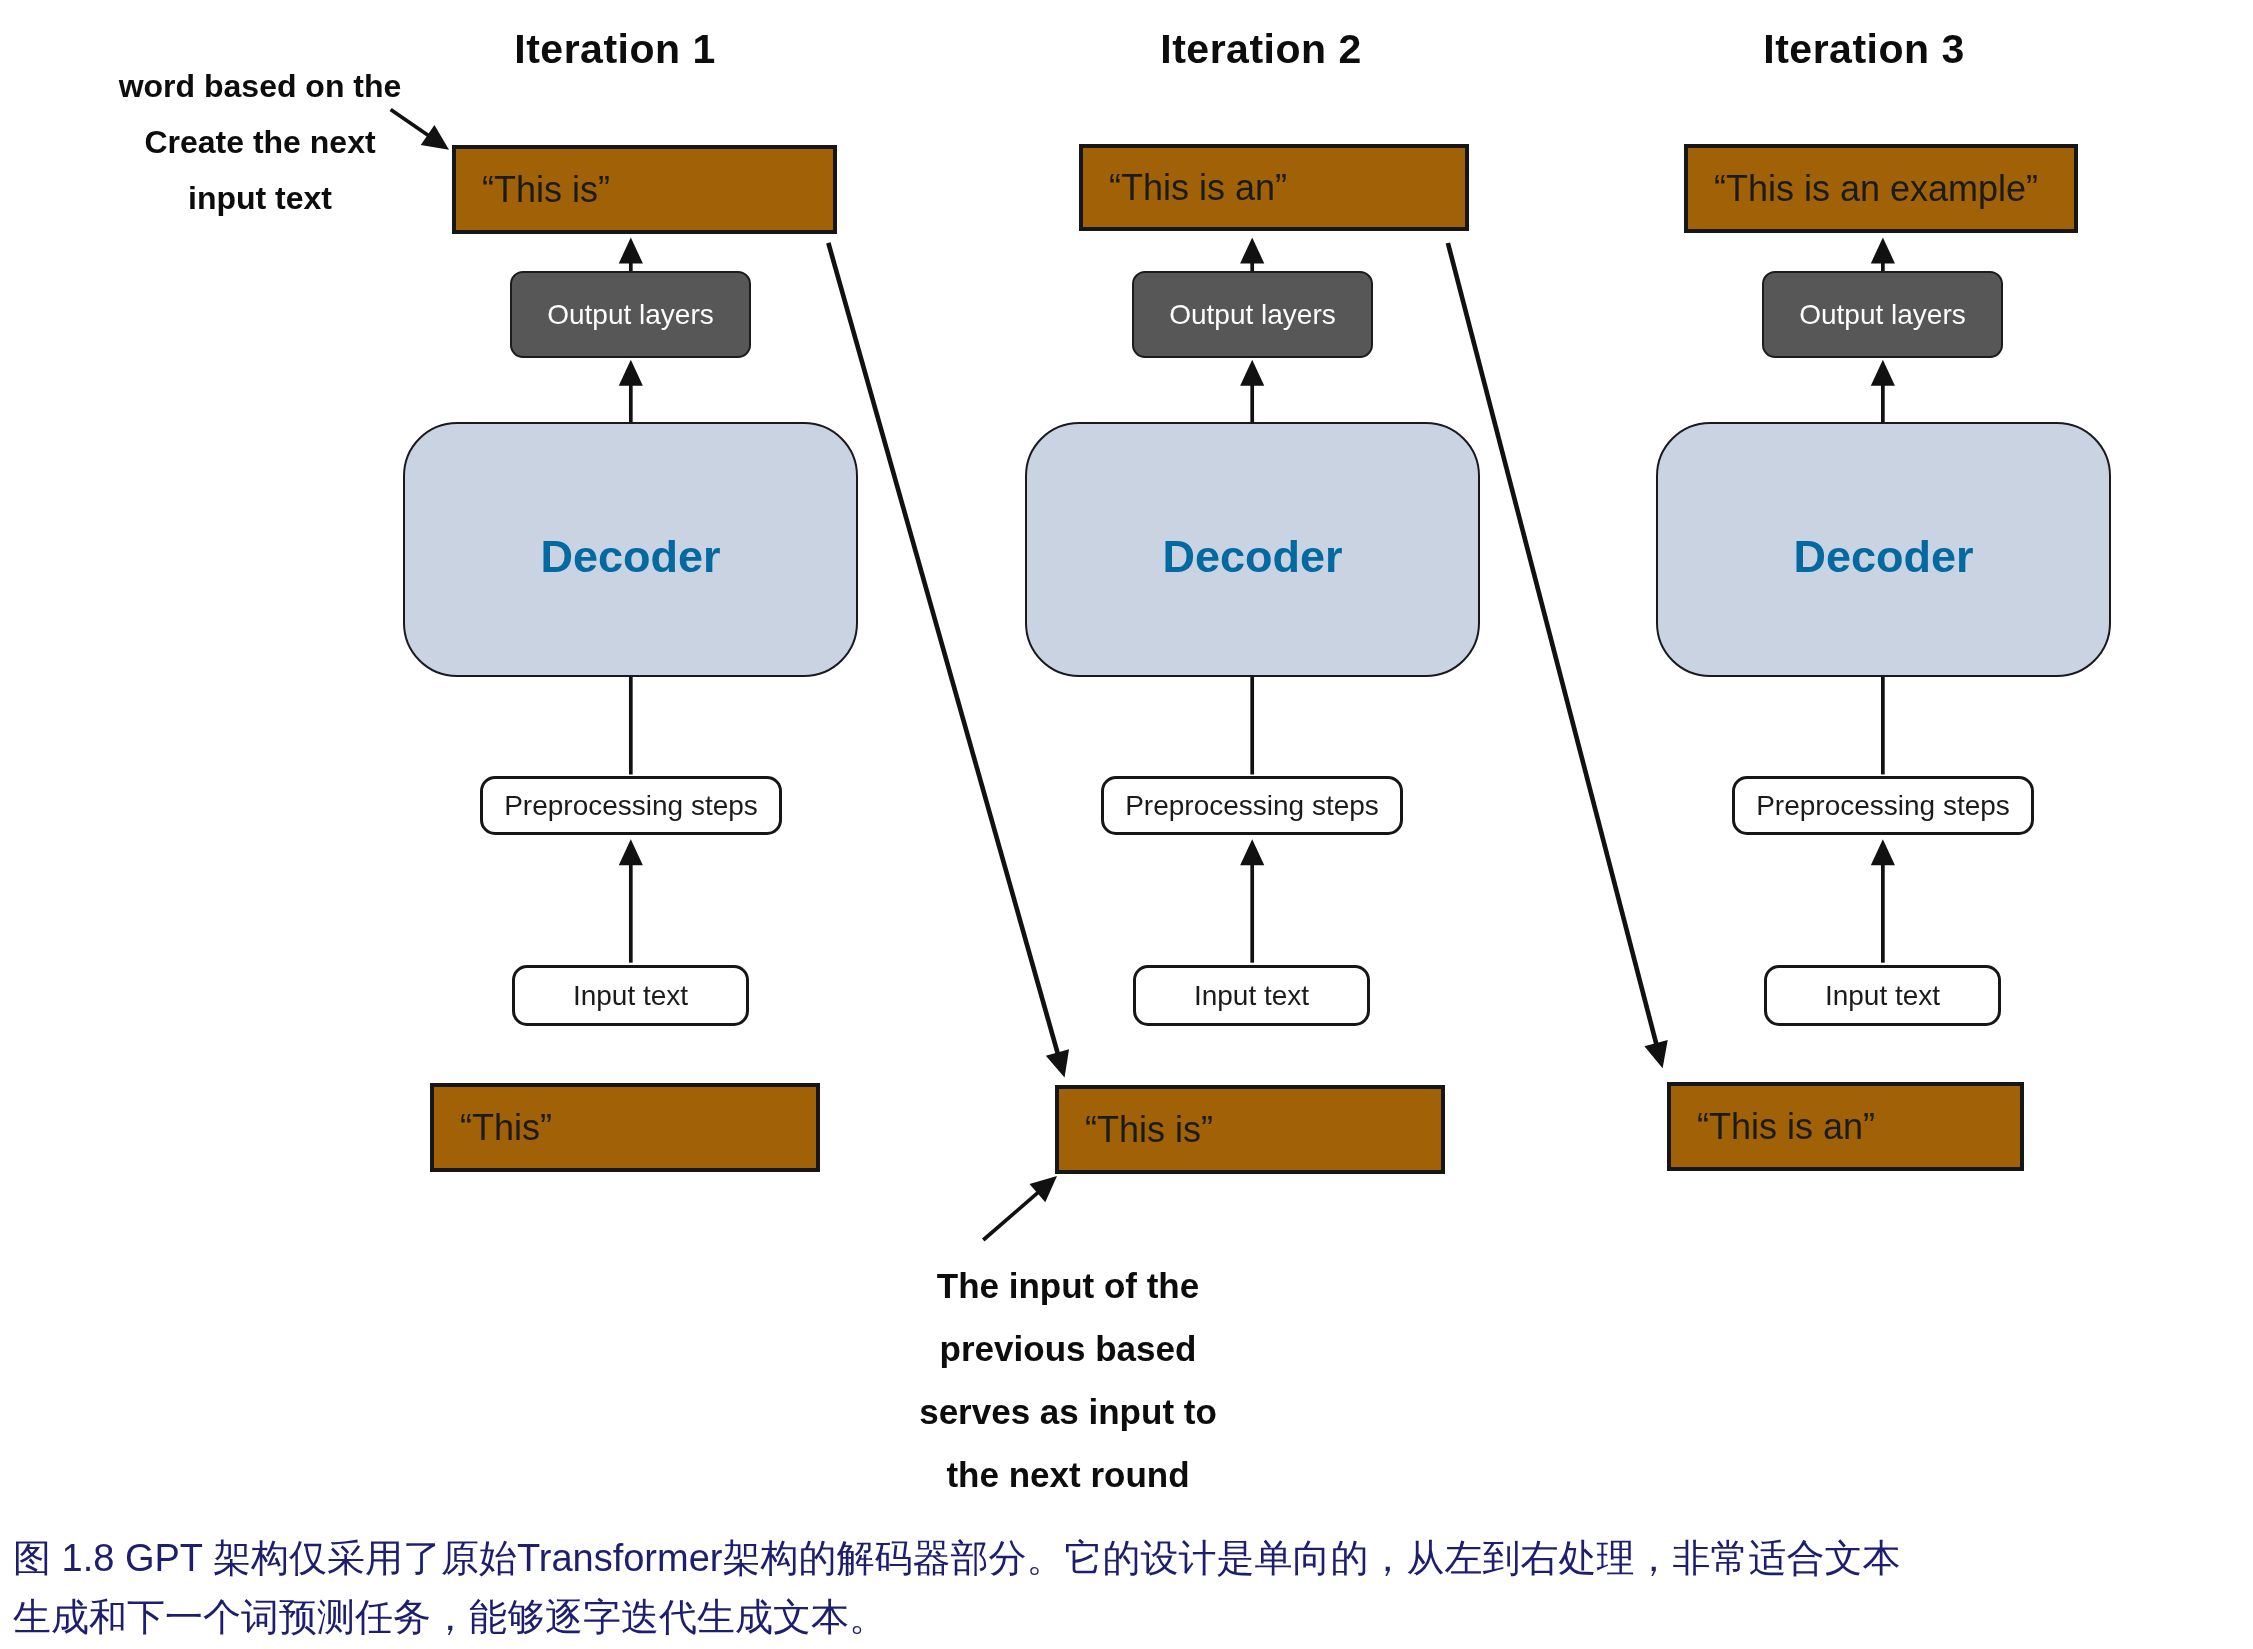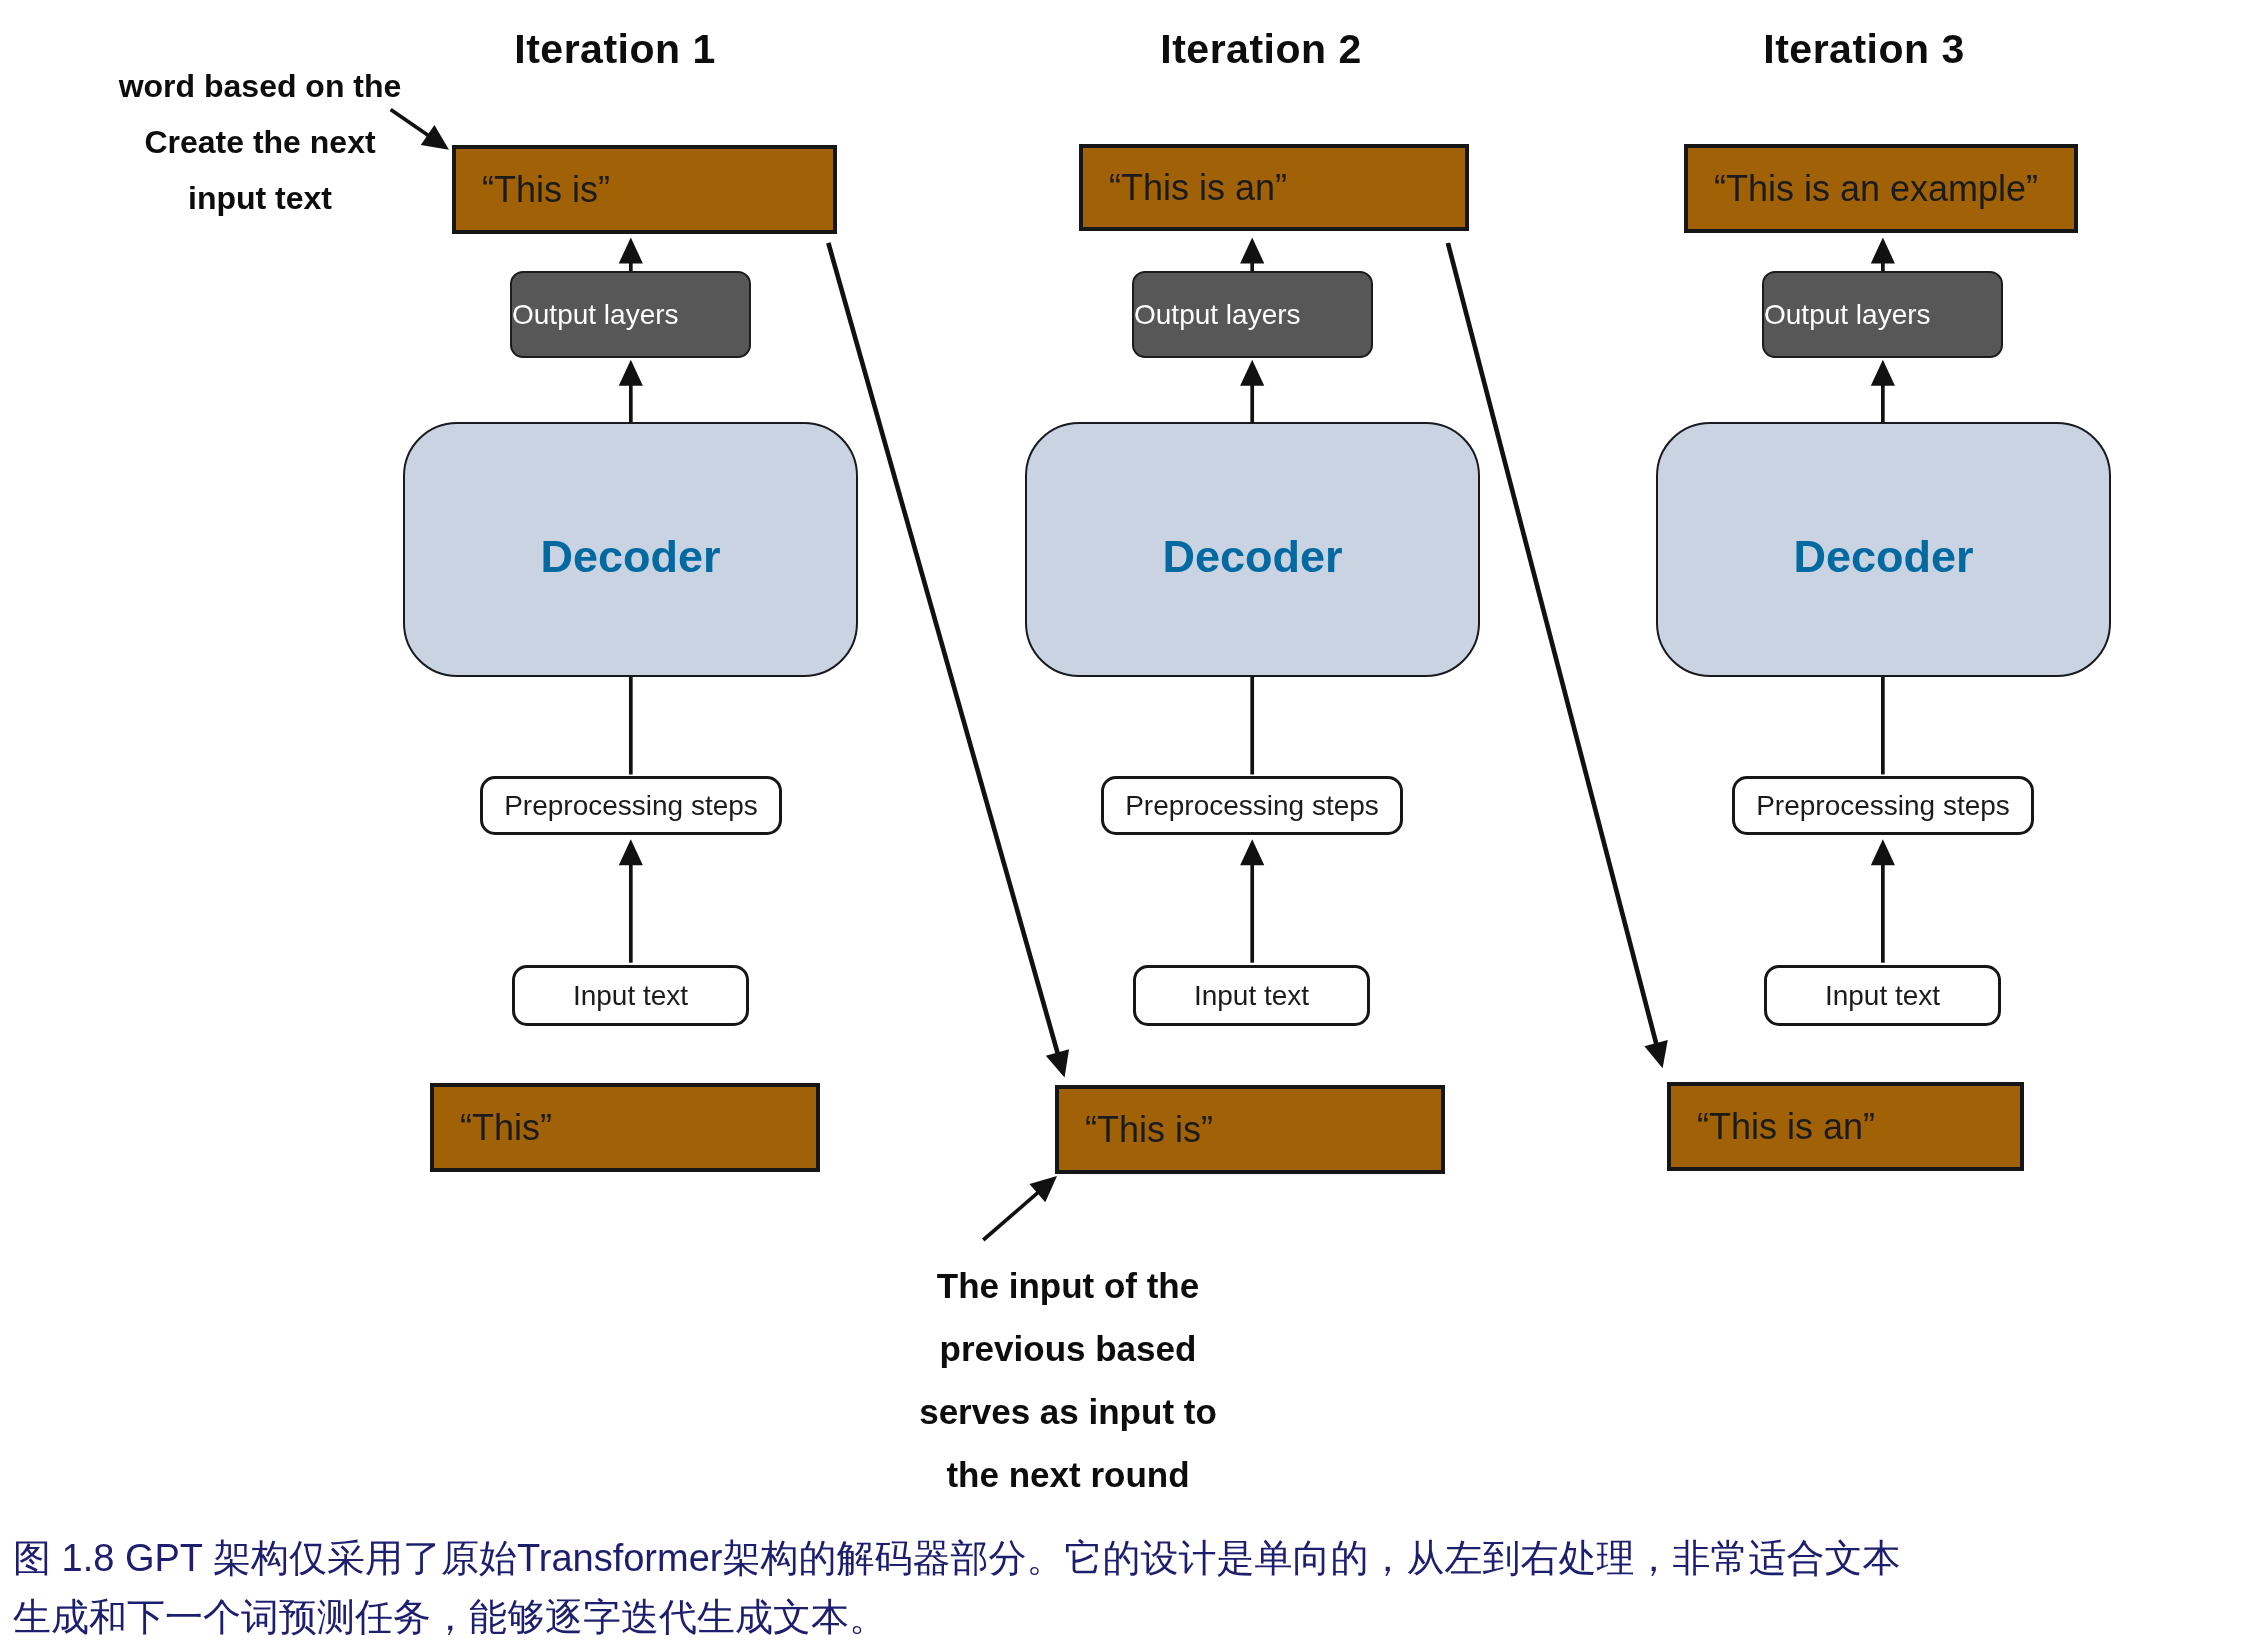--- a/index.html
+++ b/index.html
@@ -5,21 +5,21 @@
   * { box-sizing: border-box; margin: 0; padding: 0; }
   html,body { background:#ffffff; }
   body { font-family: "Liberation Sans", sans-serif; color:#111; }
   .canvas { position:relative; width:2254px; height:1649px; background:#fff; overflow:hidden; }
   .abs { position:absolute; }
   .overlay { position:absolute; left:0; top:0; pointer-events:none; }
   .title { font-weight:bold; font-size:41px; text-align:center; color:#0d0d0d; letter-spacing:0.5px; }
   .qbox { background:#a16207; border:4.6px solid #161616; display:flex; align-items:center;
           font-size:36px; color:#1b1b1b; padding-left:26px; }
   .outlayers { background:#575757; border:2.8px solid #1c1c1c; border-radius:13px; color:#fdfdfd;
-               display:flex; align-items:center; font-size:28px; }
+               display:flex; align-items:center; justify-content:center; font-size:28px; }
   .decoder { background:#c9d3e1; border:2.8px solid #181a1f; border-radius:54px;
              display:flex; align-items:center; justify-content:center;
              font-weight:bold; font-size:45px; color:#0369a1; padding-top:15px; }
   .pill { background:#fff; border:3.7px solid #161616; border-radius:15px;
           display:flex; align-items:center; justify-content:center; font-size:28px; color:#1b1b1b; }
   .note { font-weight:bold; text-align:center; color:#0d0d0d; }
   .note-top { font-size:32px; line-height:56px; }
   .note-bottom { font-size:35px; line-height:63px; }
   .caption { color:#1e1e6e; font-size:38px; line-height:59px; }
 </style>

